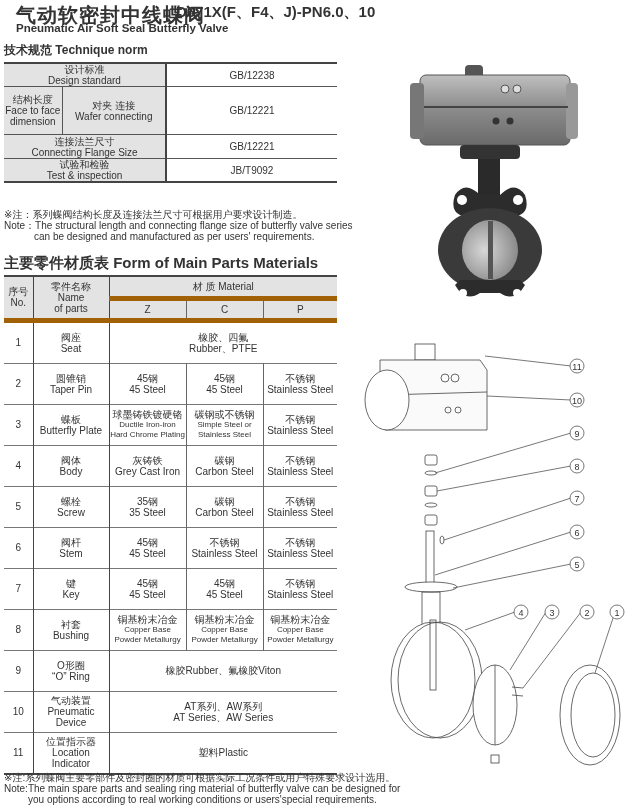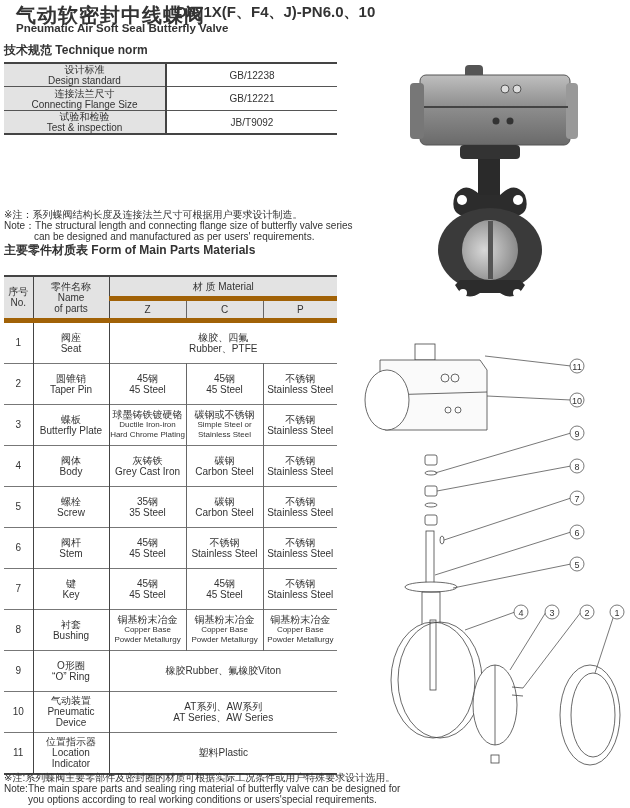--- a/index.html
+++ b/index.html
@@ -48,20 +48,31 @@
       <col style="width:171px">
     </colgroup>
   <tbody>
   <tr style="height:23px">
     <td class="lbl" colspan="2">
           <div>设计标准</div>
           <div>Design standard</div>
         </td>
     <td class="val">GB/12238</td>
   </tr>
+  <tr style="height:48px">
+    <td class="lbl sub">
+          <div>结构长度</div>
+          <div>Face to face dimension</div>
+        </td>
+    <td class="lbl">
+          <div>对夹 连接</div>
+          <div>Wafer connecting</div>
+        </td>
+    <td class="val">GB/12221</td>
+  </tr>
   <tr style="height:24px">
     <td class="lbl" colspan="2">
           <div>连接法兰尺寸</div>
           <div>Connecting Flange Size</div>
         </td>
     <td class="val">GB/12221</td>
   </tr>
   <tr style="height:14px">
     <td class="lbl" colspan="2">
           <div>试验和检验</div>
@@ -71,21 +82,21 @@
   </tr>
 </tbody>
   </table>
 
 <div class="note" style="top:209px;">
   <div>※注：系列蝶阀结构长度及连接法兰尺寸可根据用户要求设计制造。</div>
   <div>Note：The structural length and connecting flange size of butterfly valve series</div>
   <div class="ind">can be designed and manufactured as per users' requirements.</div>
 </div>
 
-<div class="sec-title" style="top:242px; font-size:12px;">主要零件材质表 Form of Main Parts Materials</div>
+<div class="sec-title" style="top:254px; font-size:15px;">主要零件材质表 Form of Main Parts Materials</div>
 
 <table class="mat">
   <colgroup>
       <col style="width:29px">
       <col style="width:76px">
       <col style="width:77px">
       <col style="width:77px">
       <col style="width:74px">
     </colgroup>
   <tbody>

